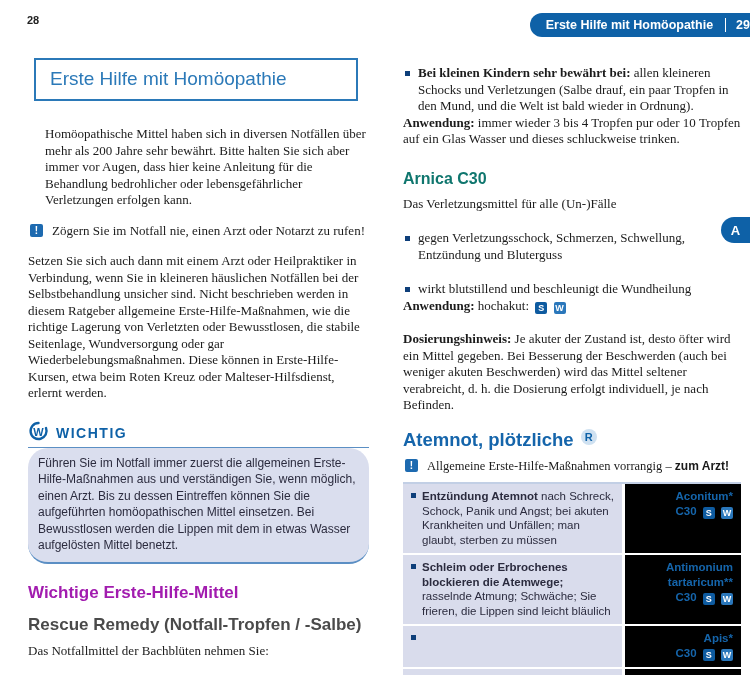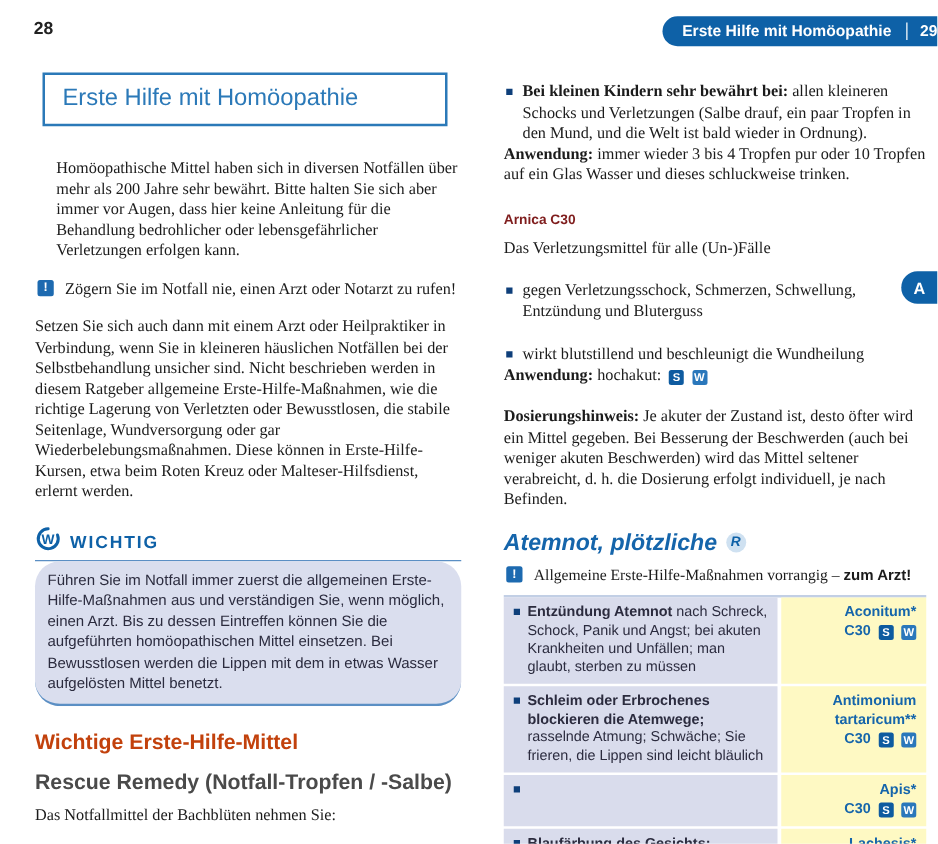--- a/index.html
+++ b/index.html
@@ -3,21 +3,21 @@
 <meta charset="utf-8">
 <style>
   html,body{margin:0;padding:0;}
   body{
     width:750px;height:675px;background:#ffffff;position:relative;
     font-family:"Liberation Serif", serif;color:#1b1b1b;overflow:hidden;
   }
   
   .pagenum-left{
     position:absolute;left:27px;top:14px;
-    font-family:"Liberation Sans", sans-serif;font-size:14px;font-weight:bold;color:#222;
+    font-family:"Liberation Sans", sans-serif;font-size:11px;font-weight:bold;color:#222;
   }
   .header-pill{
     position:absolute;right:0;top:13px;height:24px;
     background:#0e61a7;border-radius:12px 0 0 12px;
     display:flex;align-items:center;padding-left:16px;
     font-family:"Liberation Sans", sans-serif;color:#fff;font-weight:bold;font-size:12.5px;
   }
   .header-pill .divider{width:1px;height:14px;background:#ffffff;margin:0 10px 0 12px;}
   .header-pill .pgnum{}
   .side-tab{
@@ -52,21 +52,21 @@
     font-family:"Liberation Sans", sans-serif;font-weight:bold;font-size:14px;
     letter-spacing:1.5px;color:#0e61a7;margin-left:7px;
   }
   .wichtig-box{
     background:#dadeee;border-bottom:2px solid #5b8fc4;
     padding:7px 10px 8px 10px;
     font-family:"Liberation Sans", sans-serif;font-size:12px;line-height:16.5px;color:#2b2b3e;border-radius:20px;
   }
   .section-heading{
     margin-top:19px;font-family:"Liberation Sans", sans-serif;
-    font-size:17px;font-weight:bold;color:#c2410c;
+    font-size:17px;font-weight:bold;color:#a21caf;
   }
   .remedy-heading{
     margin-top:12px;font-family:"Liberation Sans", sans-serif;
     font-size:17px;font-weight:bold;color:#4a4a4a;
   }
   .lead{margin-top:8px;}
   ul.blist{list-style:none;margin:1px 0 0 0;padding:0;}
   ul.blist li{display:flex;align-items:flex-start;font-size:13px;line-height:16.5px;margin-top:18px;}
   .bsq{flex:0 0 auto;width:5px;height:5px;background:#0e3f7a;margin:6px 8px 0 2px;}
   .r-chip{
@@ -77,42 +77,42 @@
   
   .badge{
     display:inline-block;width:12px;height:12px;border-radius:2px;
     color:#fff;font-family:"Liberation Sans", sans-serif;font-weight:bold;font-size:9px;
     text-align:center;line-height:12px;vertical-align:-1px;margin-left:3px;
   }
   .badge.s{background:#0e5ba0;}
   .badge.w{background:#2a77bb;}
   .arnica-heading{
     margin-top:22px;font-family:"Liberation Sans", sans-serif;
-    font-size:11px;font-weight:bold;color:#7f1d1d;
+    font-size:16px;font-weight:bold;color:#0f766e;
   }
   .dosierung{margin-top:17px;}
   .atemnot-heading{
     margin-top:15px;font-family:"Liberation Sans", sans-serif;
-    font-size:18.5px;font-weight:bold;color:#1565ab;display:flex;align-items:center;font-style:italic;
+    font-size:18.5px;font-weight:bold;color:#1565ab;display:flex;align-items:flex-start;
   }
   .atemnot-heading .r-chip{width:16px;height:16px;line-height:16px;font-size:11px;margin-left:7px;}
   .alert2{margin-top:7px;}
   .alert2 .bold-sans{font-family:"Liberation Sans", sans-serif;font-weight:bold;font-size:12px;}
   
   .rtable{margin-top:8px;border-top:2px solid #c2cfe5;}
   .rrow{display:flex;margin-top:2px;}
   .rrow:first-child{margin-top:0;}
   .rcell-l{
     flex:1 1 auto;background:#d9dcec;padding:5px 6px 6px 6px;
     display:flex;align-items:flex-start;
     font-family:"Liberation Sans", sans-serif;font-size:11.5px;line-height:14.5px;color:#2b2b3e;
   }
   .rcell-l .bsq{margin:4px 6px 0 2px;background:#0e3f7a;}
   .rcell-r{
-    flex:0 0 102px;background:#fef9c3;margin-left:3px;padding:5px 8px 6px 6px;
+    flex:0 0 102px;background:#000000;margin-left:3px;padding:5px 8px 6px 6px;
     font-family:"Liberation Sans", sans-serif;font-size:11.5px;line-height:15px;
     font-weight:bold;color:#1565ab;text-align:right;
   }
   .plus-chip{
     display:inline-block;width:12px;height:12px;border-radius:2px;background:#2a77bb;
     color:#fff;font-weight:bold;font-size:10px;text-align:center;line-height:12px;margin-right:4px;
   }
 </style>
 </head>
 <body>

